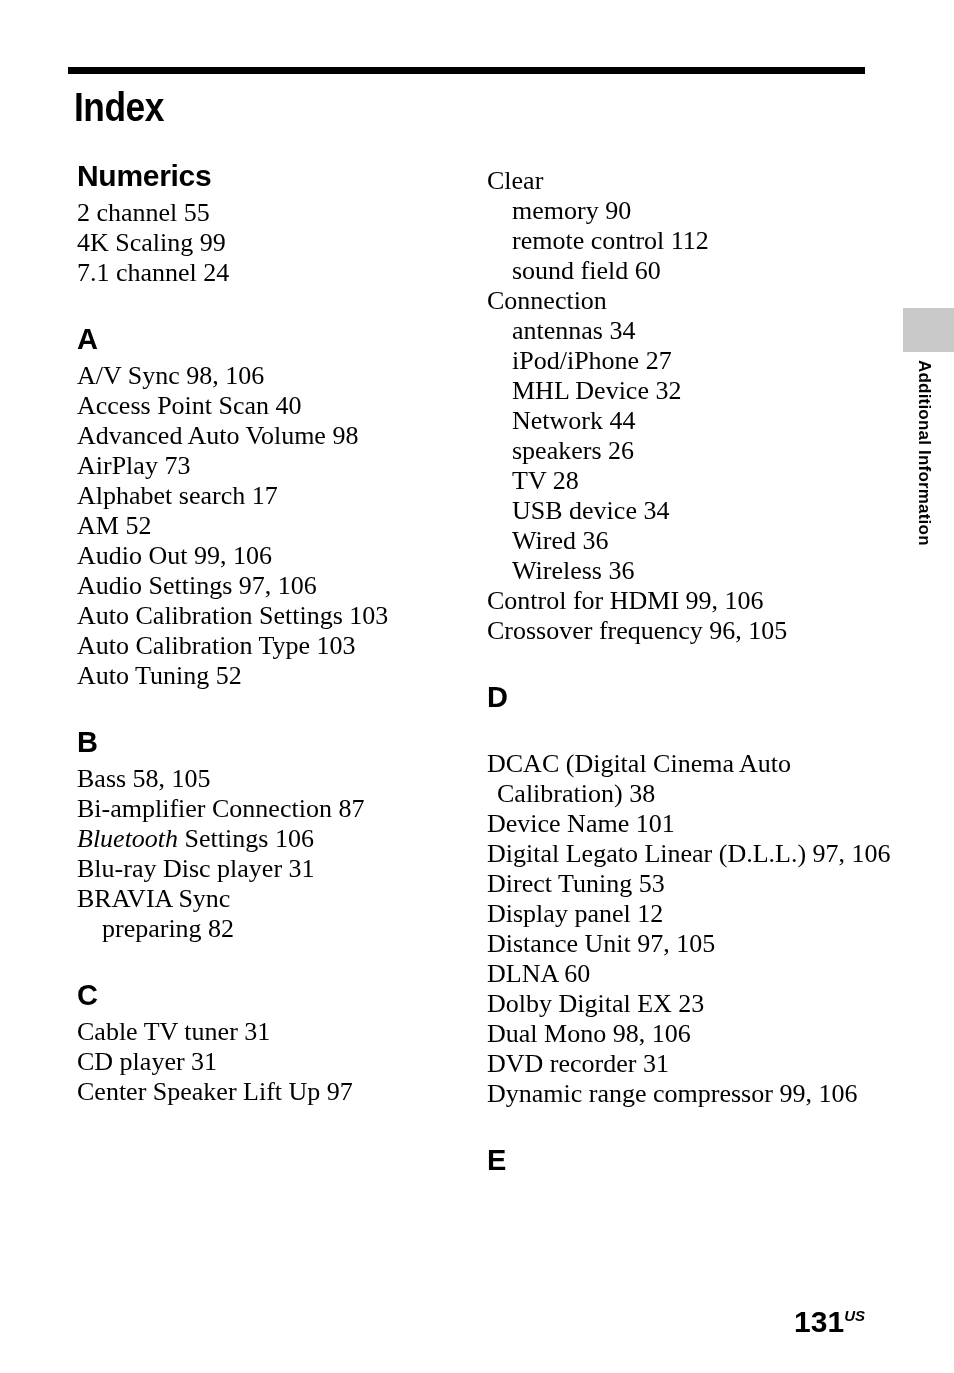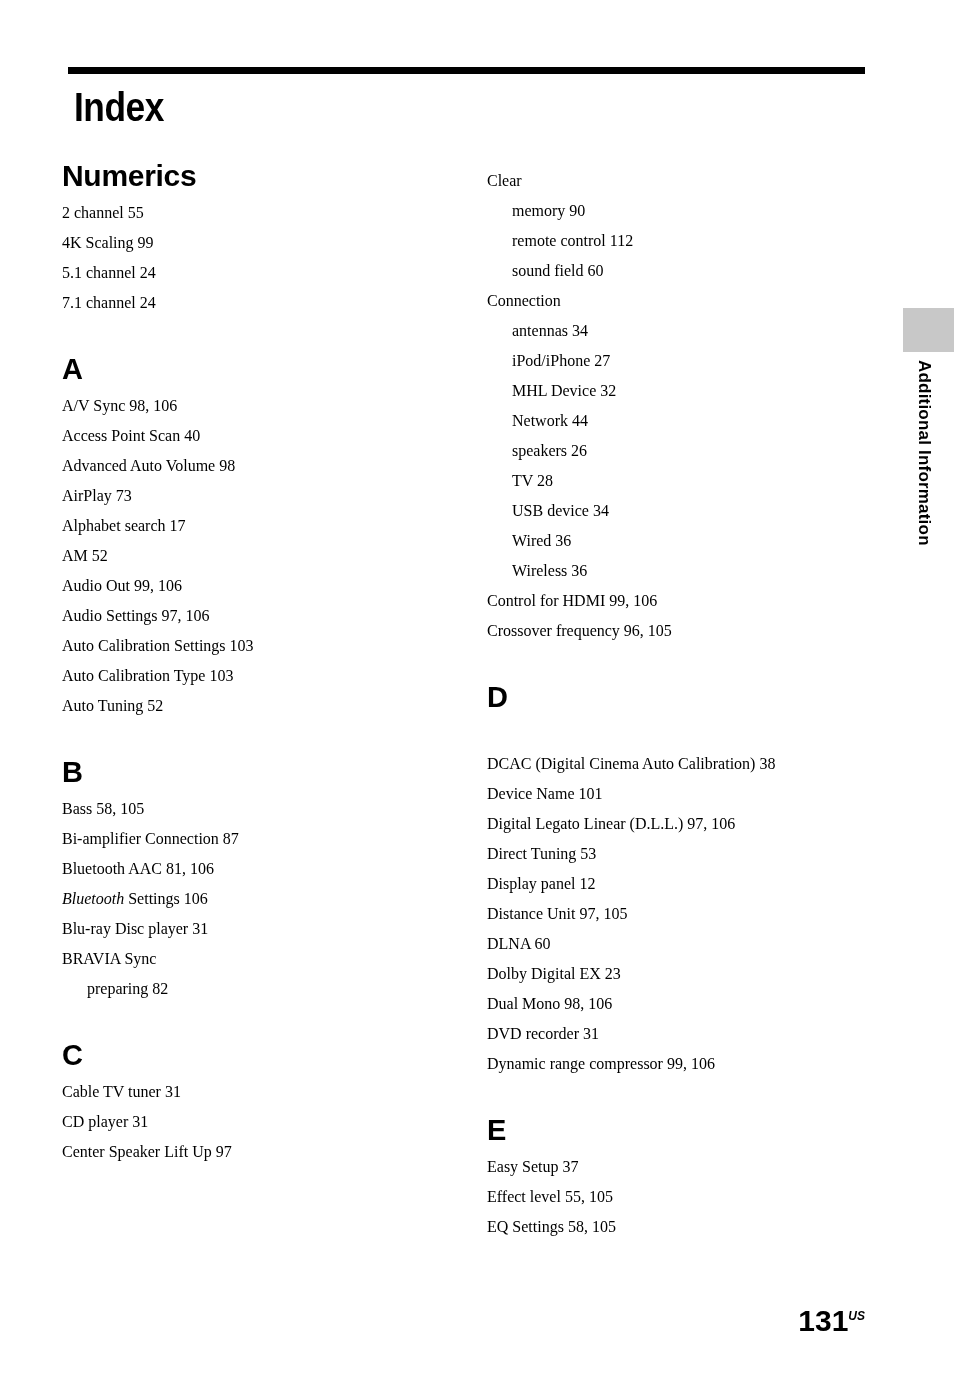--- a/index.html
+++ b/index.html
@@ -39,21 +39,21 @@
     transform: scaleX(0.86);
     transform-origin: left top;
     white-space: nowrap;
   }
 
   
   .col {
     position: absolute;
     top: 160px;
   }
-  .col-left  { left: 62px;  width: 390px; }
+  .col-left  { left: 77px;  width: 390px; }
   .col-right { left: 487px; width: 400px; }
 
   .section { }
 
   .section-head {
     font-family: "Liberation Sans", "DejaVu Sans", sans-serif;
     font-weight: bold;
     font-size: 29px;
     line-height: 32px;
     letter-spacing: -0.3px;
@@ -61,21 +61,21 @@
     white-space: nowrap;
   }
   .section-head.numerics { font-size: 30px; }
 
   
   .section.spaced { margin-top: 35px; }
   
   .entry-list { margin-top: 6px; }
 
   .entry {
-    font-size: 16px;
+    font-size: 26px;
     line-height: 30px;
     white-space: nowrap;
   }
   .entry.wrap {
     white-space: normal;
     text-indent: -10px;
     padding-left: 10px;
     margin-top: 36px;
   }
   .entry.sub {
@@ -118,40 +118,39 @@
     position: absolute;
     right: 89px;
     top: 1300px;
     font-family: "Liberation Sans", "DejaVu Sans", sans-serif;
     font-weight: bold;
     font-size: 30px;
     line-height: 32px;
     white-space: nowrap;
   }
   .page-number .sup {
-    font-size: 12px;
+    font-size: 15px;
     font-style: italic;
     vertical-align: 11px;
     letter-spacing: 0px;
   }
 </style>
 </head>
 <body>
 
 <div class="top-rule"></div>
 
 <div class="page-title">Index</div>
 
 <div class="col col-left" id="col-left">
     <div class="section">
       <div class="section-head numerics">Numerics</div>
       <div class="entry-list">
         <div class="entry">2 channel 55</div>
         <div class="entry">4K Scaling 99</div>
-        <div class="entry">5.1 channel 24</div>
         <div class="entry">7.1 channel 24</div>
       </div>
     </div>
     <div class="section spaced">
       <div class="section-head">A</div>
       <div class="entry-list">
         <div class="entry">A/V Sync 98, 106</div>
         <div class="entry">Access Point Scan 40</div>
         <div class="entry">Advanced Auto Volume 98</div>
         <div class="entry">AirPlay 73</div>
@@ -162,21 +161,20 @@
         <div class="entry">Auto Calibration Settings 103</div>
         <div class="entry">Auto Calibration Type 103</div>
         <div class="entry">Auto Tuning 52</div>
       </div>
     </div>
     <div class="section spaced">
       <div class="section-head">B</div>
       <div class="entry-list">
         <div class="entry">Bass 58, 105</div>
         <div class="entry">Bi-amplifier Connection 87</div>
-        <div class="entry">Bluetooth AAC 81, 106</div>
         <div class="entry"><span class="it">Bluetooth</span> Settings 106</div>
         <div class="entry">Blu-ray Disc player 31</div>
         <div class="entry">BRAVIA Sync</div>
         <div class="entry sub">preparing 82</div>
       </div>
     </div>
     <div class="section spaced">
       <div class="section-head">C</div>
       <div class="entry-list">
         <div class="entry">Cable TV tuner 31</div>
@@ -218,25 +216,20 @@
         <div class="entry">Distance Unit 97, 105</div>
         <div class="entry">DLNA 60</div>
         <div class="entry">Dolby Digital EX 23</div>
         <div class="entry">Dual Mono 98, 106</div>
         <div class="entry">DVD recorder 31</div>
         <div class="entry">Dynamic range compressor 99, 106</div>
       </div>
     </div>
     <div class="section spaced">
       <div class="section-head">E</div>
-      <div class="entry-list">
-        <div class="entry">Easy Setup 37</div>
-        <div class="entry">Effect level 55, 105</div>
-        <div class="entry">EQ Settings 58, 105</div>
-      </div>
     </div>
   </div>
 
 <div class="side-tab-block"></div>
 <div class="side-tab-label">
   <span>Additional Information</span>
 </div>
 
 <div class="page-number">
   <span>131</span><span class="sup">US</span>

